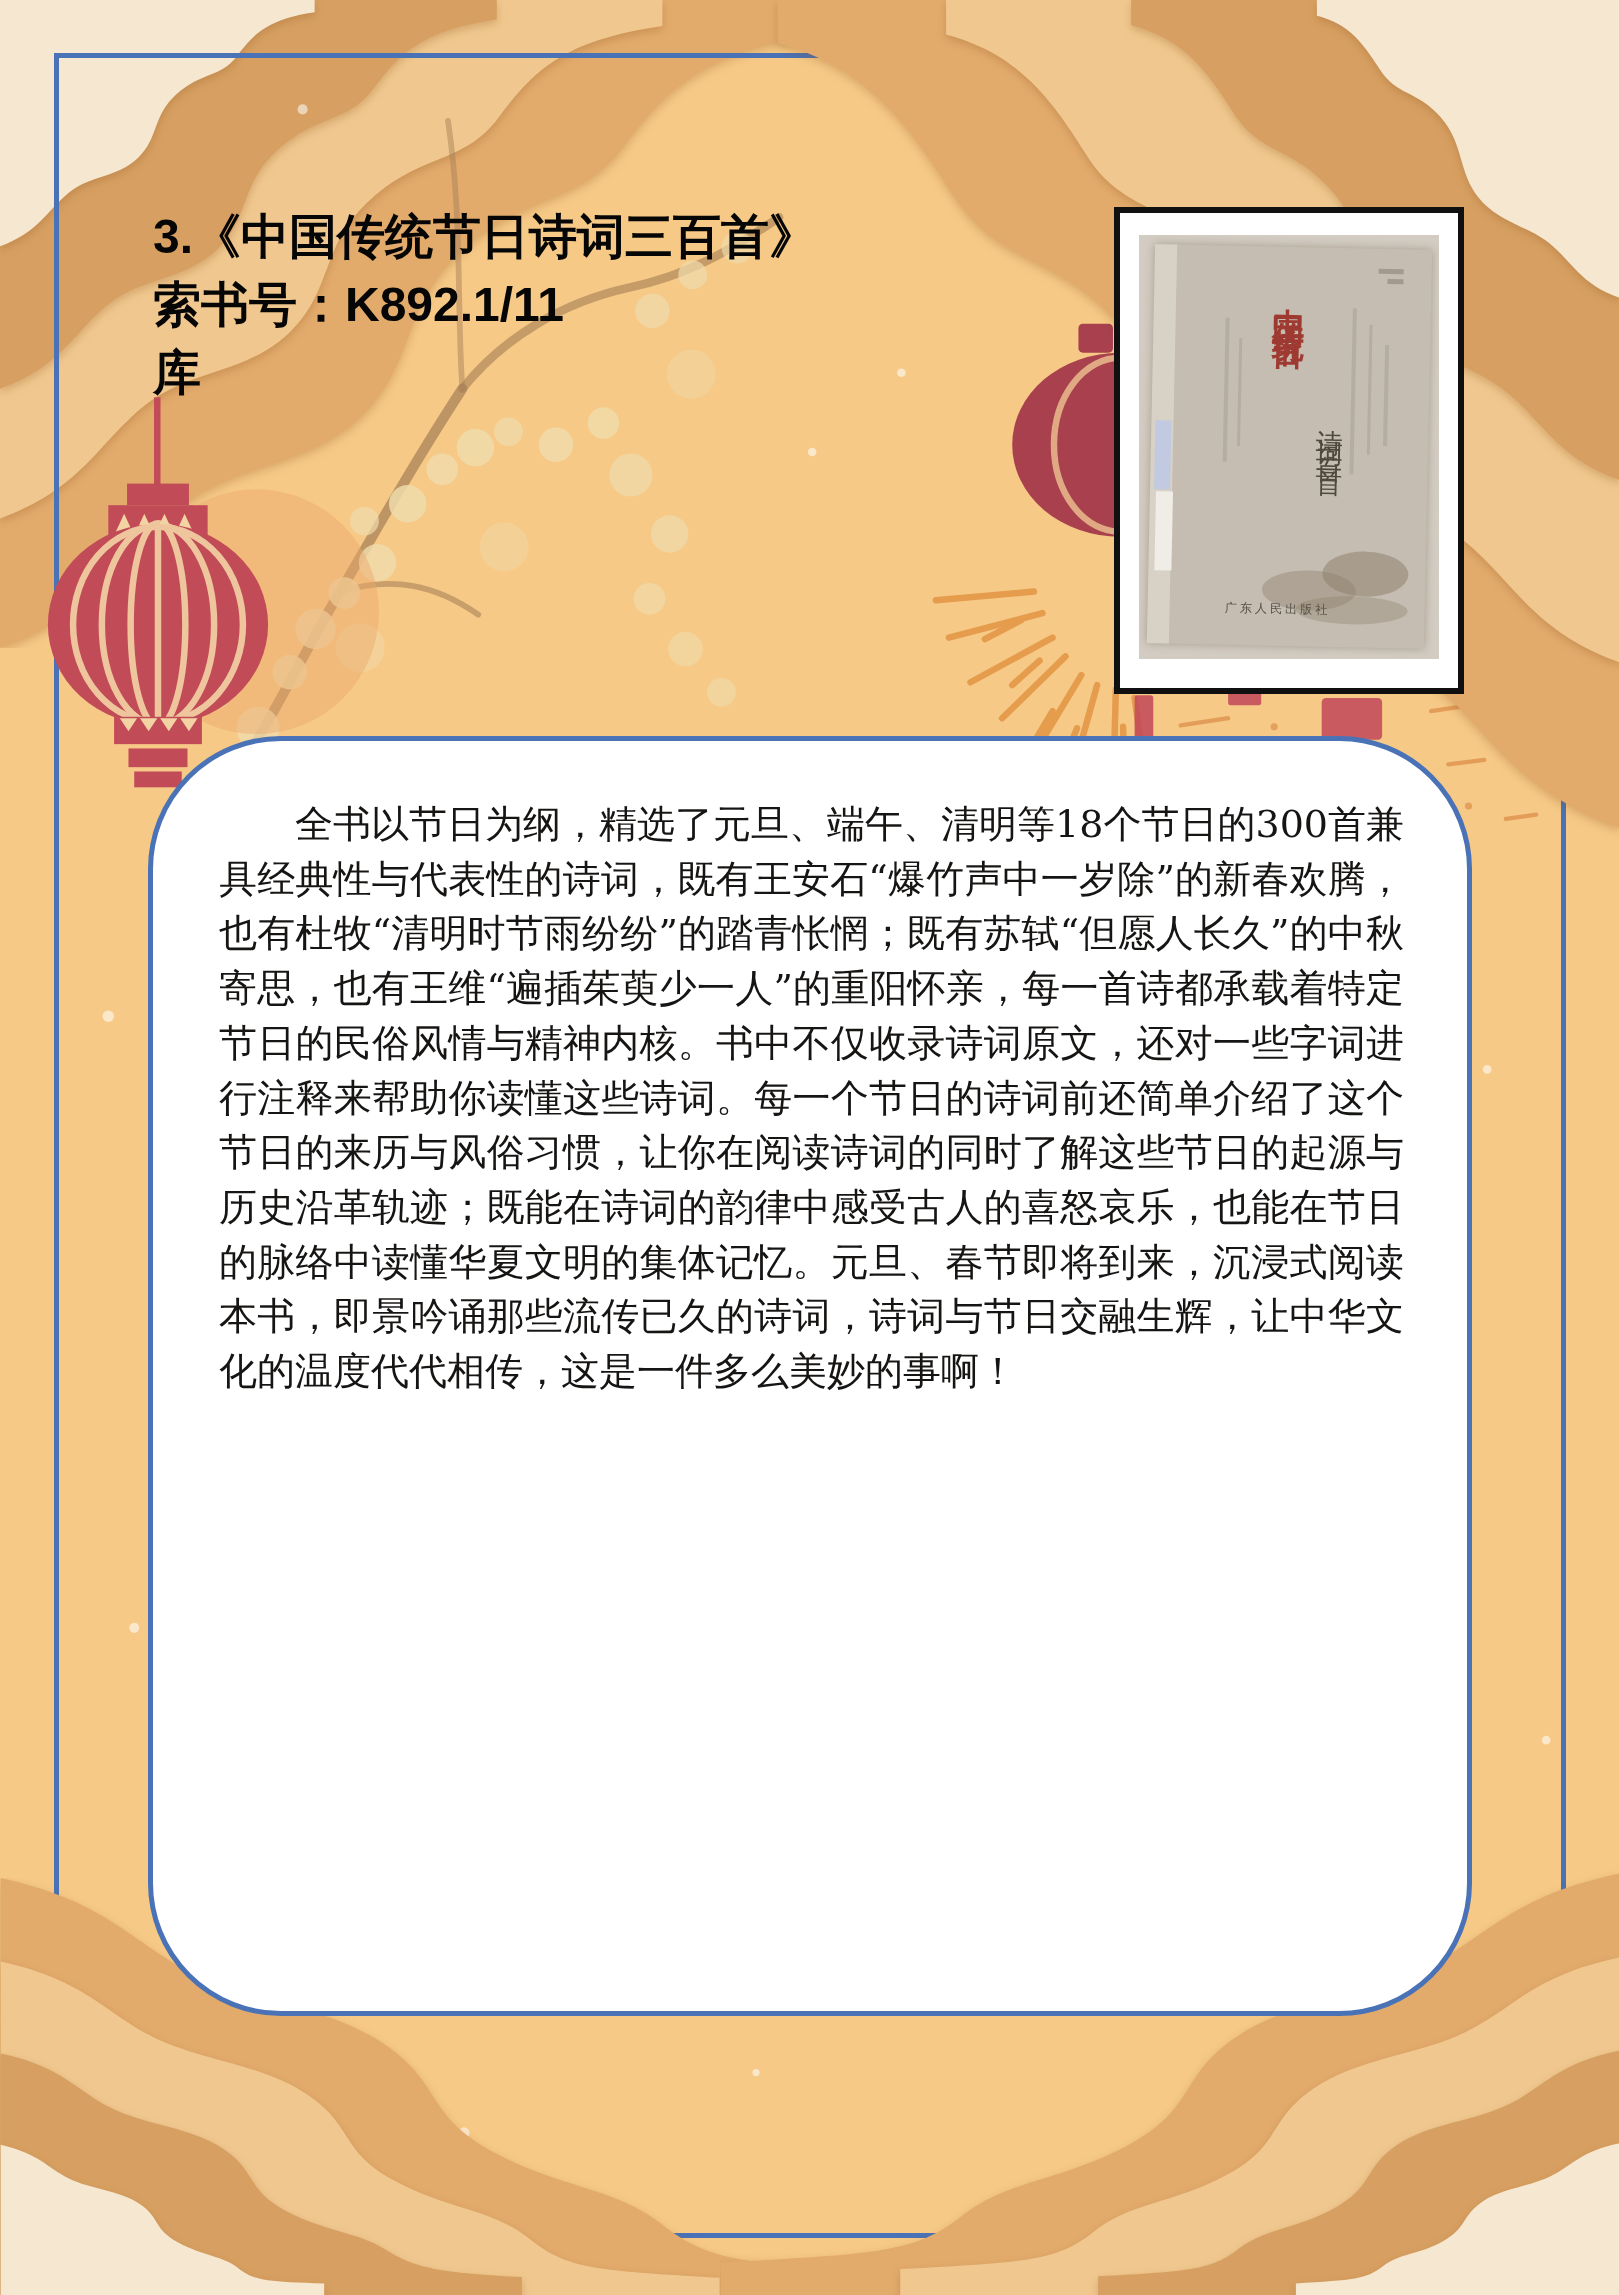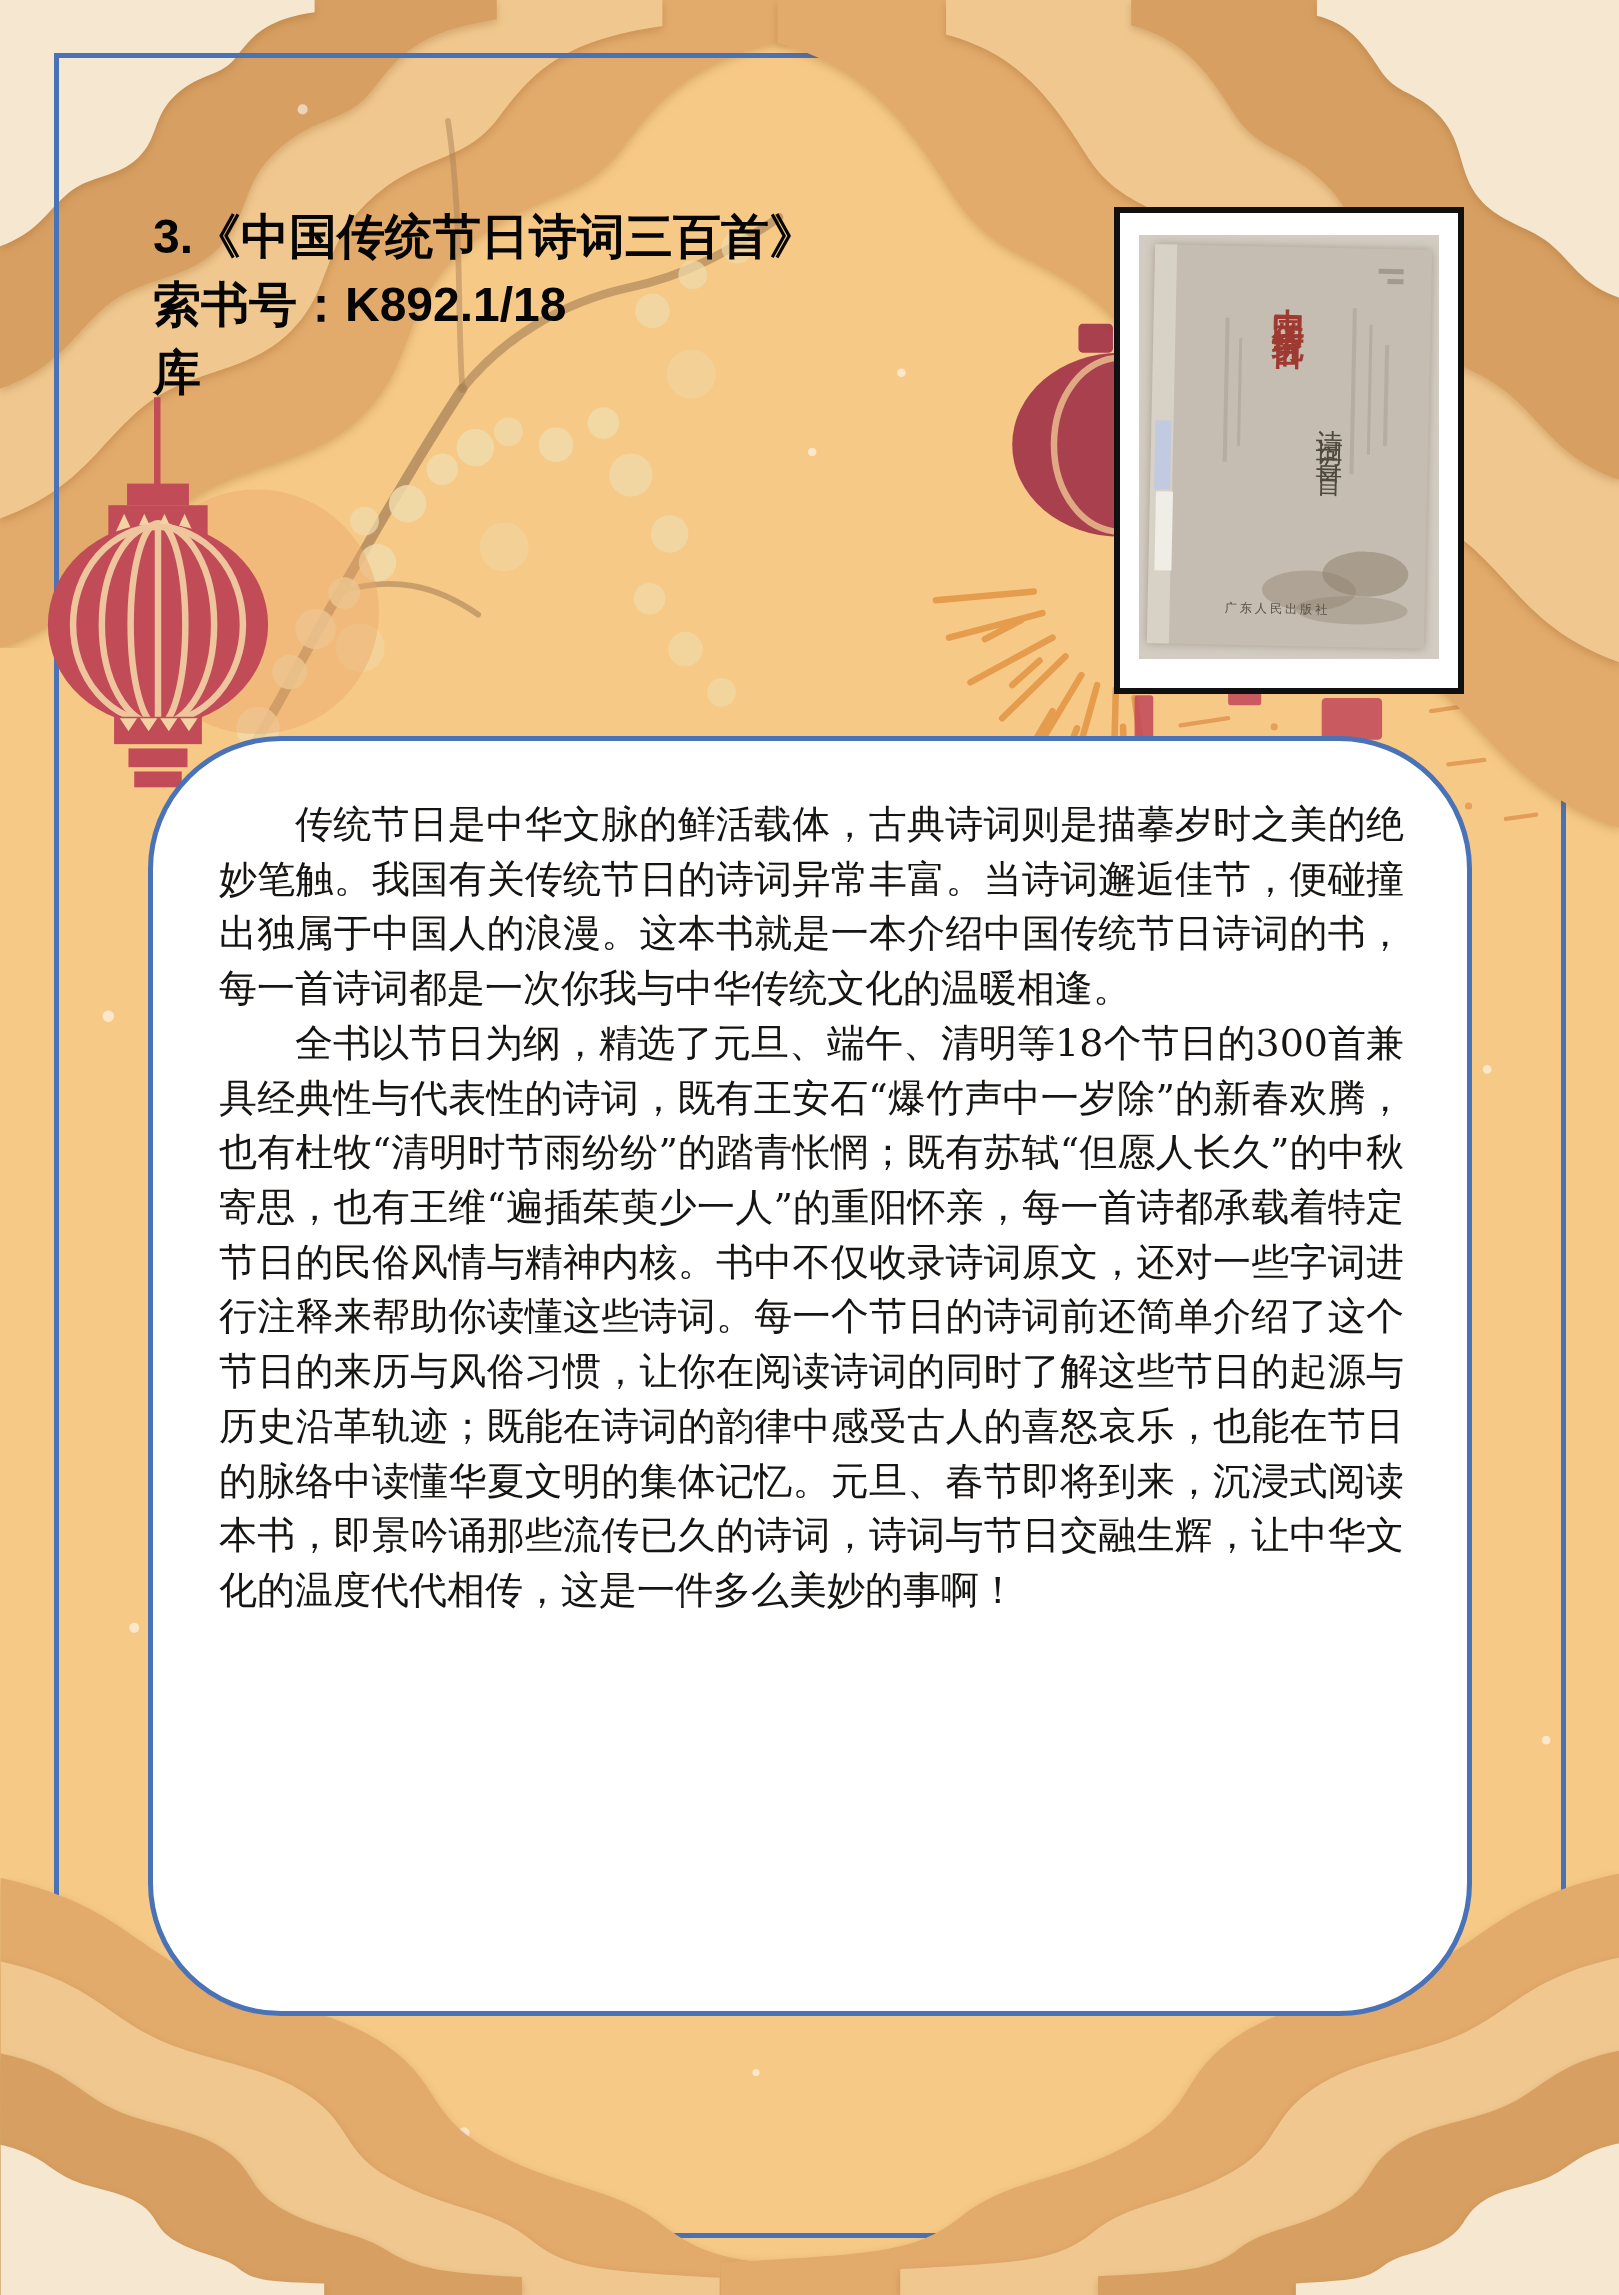--- a/index.html
+++ b/index.html
@@ -212,21 +212,21 @@
         <circle cx="186" cy="2262" r="7"></circle>
         <circle cx="2148" cy="2418" r="6"></circle>
       <circle cx="644" cy="2964" r="8"></circle>
         <circle cx="1518" cy="3052" r="6"></circle>
         <circle cx="1050" cy="2880" r="5"></circle>
     </g>
   </svg>
 
   <div class="header">
     <div>3.《中国传统节日诗词三百首》</div>
-    <div>索书号：K892.1/18</div>
+    <div>索书号：K892.1/11</div>
     <div>库</div>
   </div>
 
   <div class="photo-frame">
     <div class="photo">
       <div class="cover">
         <div class="spine"></div>
         <div class="lib-label"></div>
         <div class="lib-label2"></div>
 
@@ -247,18 +247,17 @@
           <div class="blob" style="left:45%;top:20%;width:50%;height:45%;opacity:.5;"></div>
           <div class="blob" style="left:30%;top:65%;width:65%;height:28%;opacity:.35;"></div>
         </div>
 
         <div class="publisher">广东人民出版社</div>
       </div>
     </div>
   </div>
 
   <div class="intro-card">
-    <p>传统节日是中华文脉的鲜活载体，古典诗词则是描摹岁时之美的绝妙笔触。我国有关传统节日的诗词异常丰富。当诗词邂逅佳节，便碰撞出独属于中国人的浪漫。这本书就是一本介绍中国传统节日诗词的书，每一首诗词都是一次你我与中华传统文化的温暖相逢。</p>
     <p>全书以节日为纲，精选了元旦、端午、清明等18个节日的300首兼具经典性与代表性的诗词，既有王安石“爆竹声中一岁除”的新春欢腾，也有杜牧“清明时节雨纷纷”的踏青怅惘；既有苏轼“但愿人长久”的中秋寄思，也有王维“遍插茱萸少一人”的重阳怀亲，每一首诗都承载着特定节日的民俗风情与精神内核。书中不仅收录诗词原文，还对一些字词进行注释来帮助你读懂这些诗词。每一个节日的诗词前还简单介绍了这个节日的来历与风俗习惯，让你在阅读诗词的同时了解这些节日的起源与历史沿革轨迹；既能在诗词的韵律中感受古人的喜怒哀乐，也能在节日的脉络中读懂华夏文明的集体记忆。元旦、春节即将到来，沉浸式阅读本书，即景吟诵那些流传已久的诗词，诗词与节日交融生辉，让中华文化的温度代代相传，这是一件多么美妙的事啊！</p>
   </div>
 
 </div>
 
 
 </body></html>

